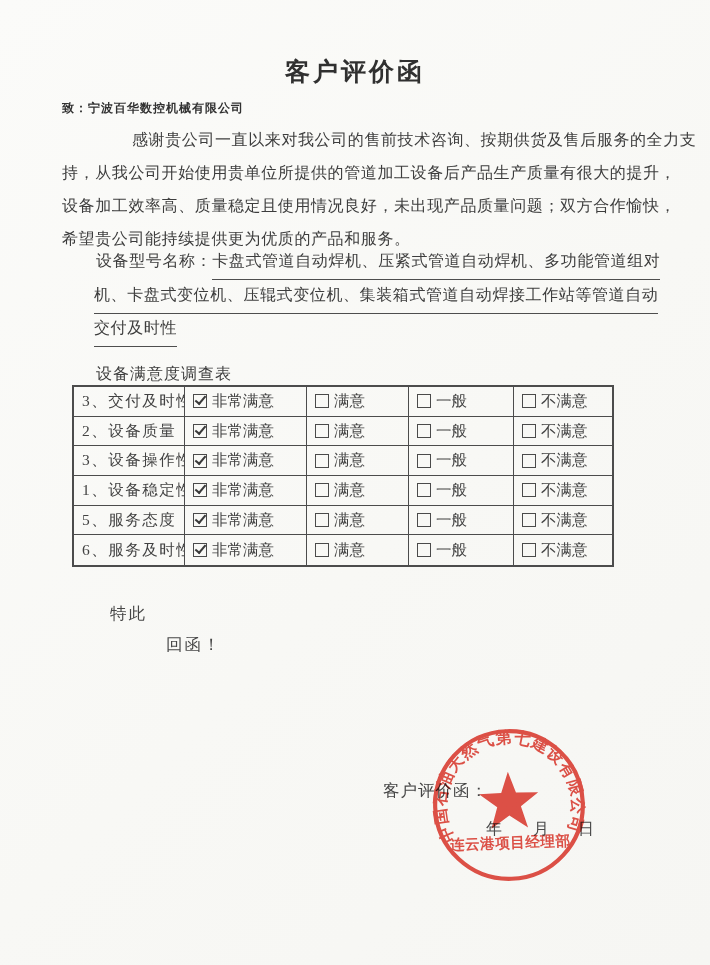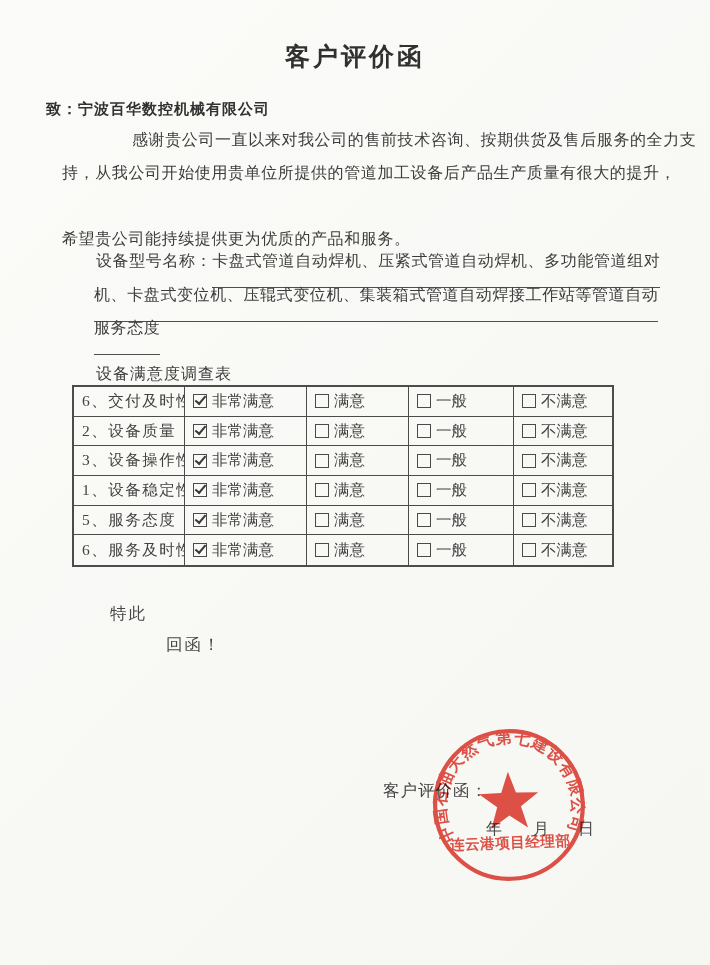--- a/index.html
+++ b/index.html
@@ -6,42 +6,42 @@
   .page{
     position:relative;
     width:710px;height:965px;
     margin:0 auto;
     background:linear-gradient(135deg,#fbfbf9 0%,#f8f8f5 55%,#f6f6f3 100%);
     font-family:"Liberation Serif","DejaVu Serif",serif;
     color:#3a3a3a;
     overflow:hidden;
   }
   .doc-title{
-    position:absolute;top:40px;left:0;width:100%;
+    position:absolute;top:55px;left:0;width:100%;
     text-align:center;font-size:25px;font-weight:bold;
     letter-spacing:3px;color:#303030;
   }
   .to-line{
-    position:absolute;top:100px;left:46px;
-    font-size:15px;font-weight:bold;color:#313131;letter-spacing:1px;
+    position:absolute;top:100px;left:62px;
+    font-size:12px;font-weight:bold;color:#313131;letter-spacing:1px;
     white-space:nowrap;
   }
   .bline{
     position:absolute;width:600px;
     font-size:16px;letter-spacing:0.6px;color:#3d3d3d;
     white-space:nowrap;
   }
   .b1{top:130px;left:96px;margin-left:36px;}
   .b2{top:163px;left:62px;}
   .b3{top:196px;left:62px;}
   .b4{top:229px;left:62px;}
   .eq1{top:251px;left:96px;}
   .eq2{top:285px;left:94px;}
   .eq3{top:318px;left:94px;}
-  .u{border-bottom:1px solid #4e4e4e;padding-bottom:18px;}
+  .u{border-bottom:1px solid #4e4e4e;padding-bottom:10px;}
   .tbl-title{
     position:absolute;top:364px;left:96px;
     font-size:16px;color:#3d3d3d;letter-spacing:1px;white-space:nowrap;
   }
   .srv-table{
     position:absolute;top:385px;left:72px;
     display:grid;
     grid-template-columns:111px 122px 102px 105px 98px;
     grid-auto-rows:29.7px;
     border:2px solid #4c4c4c;
@@ -88,31 +88,32 @@
 <body>
 
 <div class="page">
 
   <div class="doc-title">客户评价函</div>
 
   <div class="to-line">致：宁波百华数控机械有限公司</div>
 
   <div class="bline b1">感谢贵公司一直以来对我公司的售前技术咨询、按期供货及售后服务的全力支</div>
   <div class="bline b2">持，从我公司开始使用贵单位所提供的管道加工设备后产品生产质量有很大的提升，</div>
+  <div class="bline b3">设备加工效率高、质量稳定且使用情况良好，未出现产品质量问题；双方合作愉快，</div>
   <div class="bline b4">希望贵公司能持续提供更为优质的产品和服务。</div>
 
   <div class="bline eq1"><span>设备型号名称：</span><span class="u">卡盘式管道自动焊机、压紧式管道自动焊机、多功能管道组对</span></div>
   <div class="bline eq2"><span class="u">机、卡盘式变位机、压辊式变位机、集装箱式管道自动焊接工作站等管道自动</span></div>
-  <div class="bline eq3"><span class="u">服务态度</span></div>
+  <div class="bline eq3"><span class="u">交付及时性</span></div>
 
   <div class="tbl-title">设备满意度调查表</div>
 
   <div class="srv-table">
 
-    <div class="cell label-cell">6、交付及时性</div>
+    <div class="cell label-cell">3、交付及时性</div>
     <div class="cell">
         <span class="box checked"></span>
         <span>非常满意</span>
       </div>
     <div class="cell">
         <span class="box"></span>
         <span>满意</span>
       </div>
     <div class="cell">
         <span class="box"></span>

